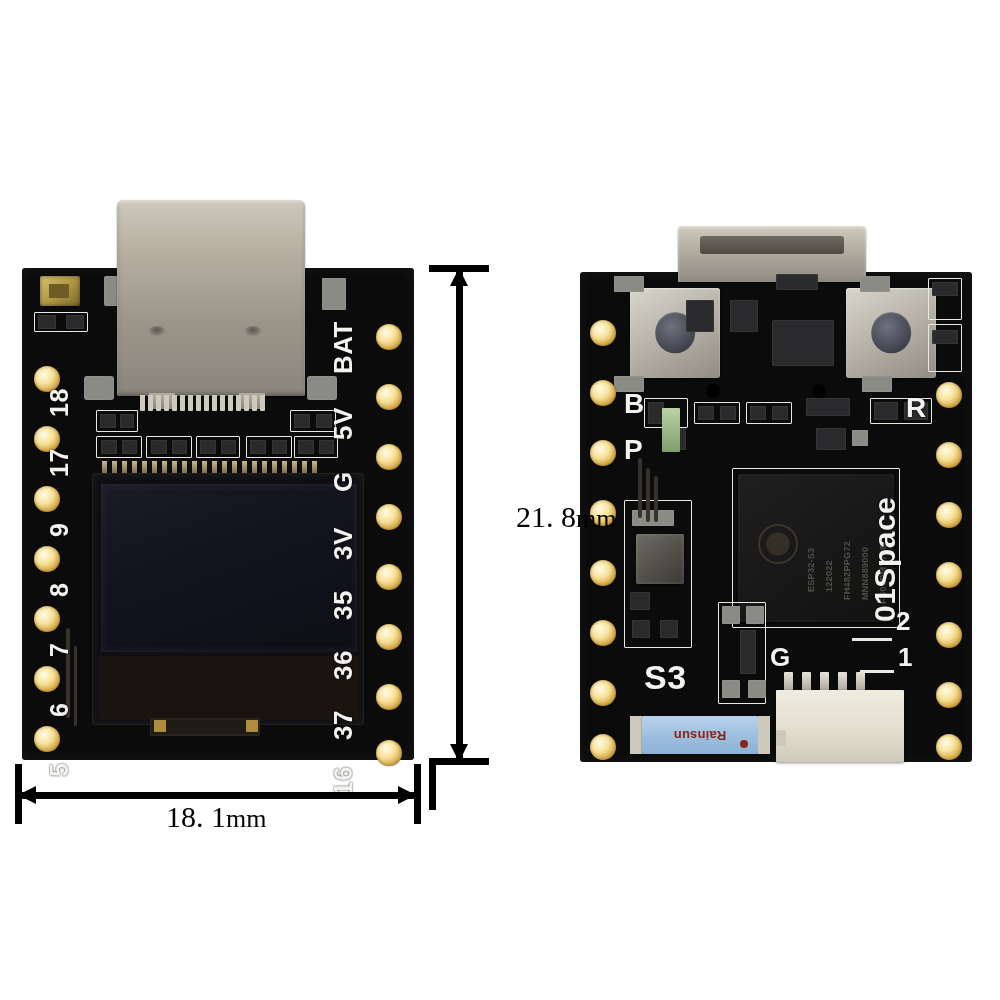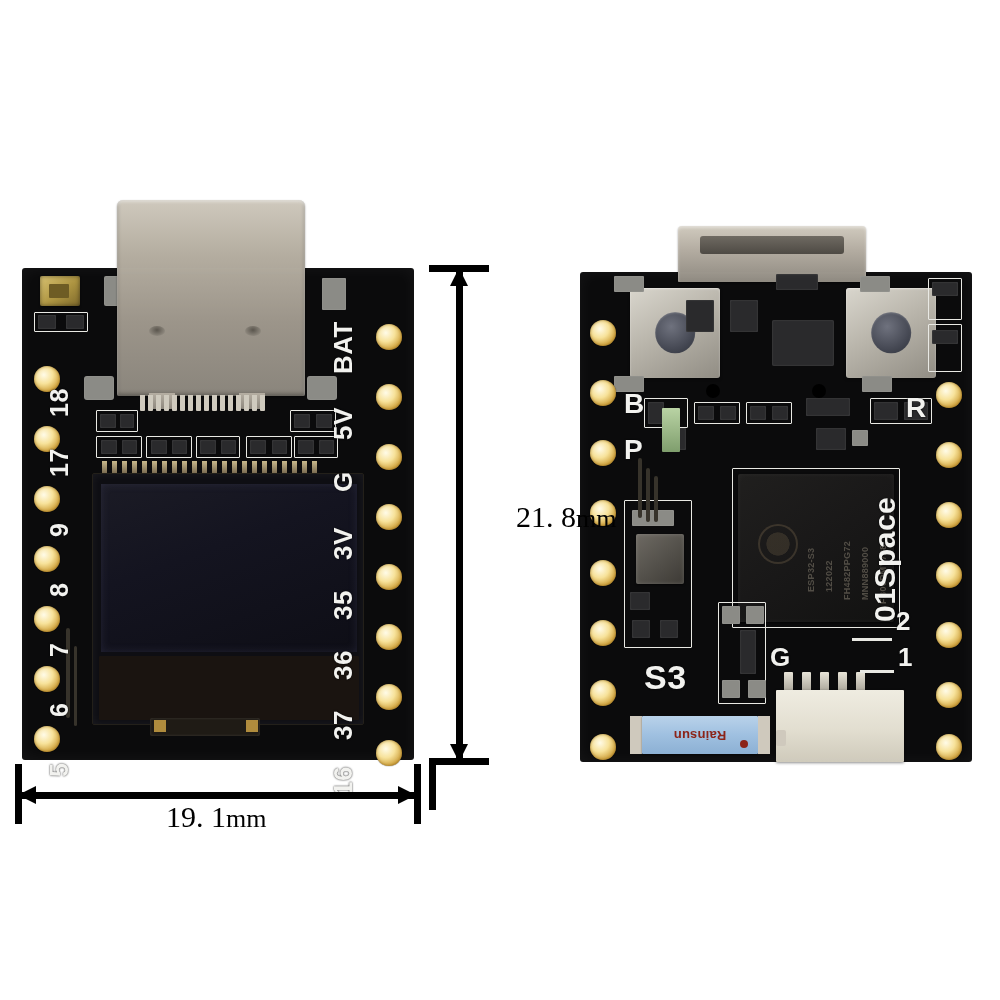--- a/index.html
+++ b/index.html
@@ -469,16 +469,16 @@
   </div>
 
   <div class="dimline" style="left:15px; top:764px; width:7px; height:60px;"></div>
   <div class="dimline" style="left:414px; top:764px; width:7px; height:60px;"></div>
 
   <div class="dimline" style="left:22px; top:792px; width:392px; height:7px;"></div>
   <div class="arrow left" style="left:18px; top:786px;"></div>
   <div class="arrow right" style="left:398px; top:786px;"></div>
 
   <div class="dimtxt" style="left:166px; top:800px;">
-    <span>19. 1</span><span class="unit">mm</span>
+    <span>18. 1</span><span class="unit">mm</span>
   </div>
 
 </div>
 
 </body></html>

